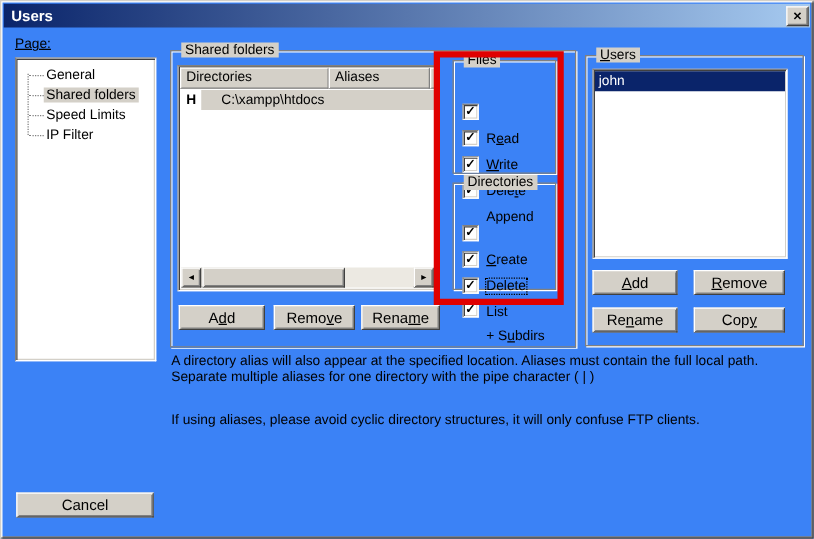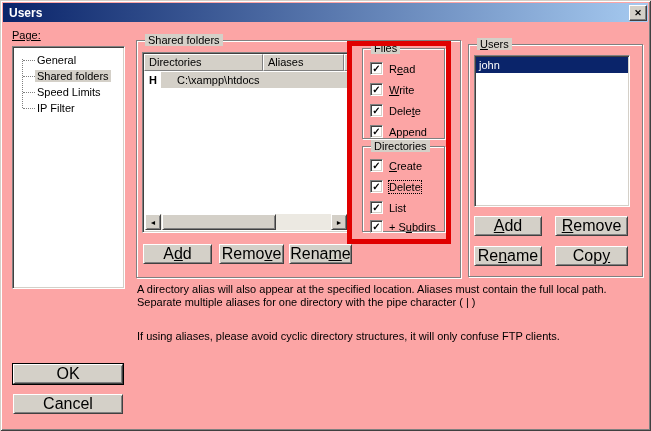--- a/index.html
+++ b/index.html
@@ -1,20 +1,20 @@
 <!DOCTYPE html>
 <html><head>
 <meta charset="utf-8">
 <style>
   * { margin:0; padding:0; box-sizing:border-box; }
   html,body { width:651px; height:431px; }
   body { font-family:"Liberation Sans", sans-serif; font-size:11px; color:#000; background:#fff; }
 
   .win {
-    position:relative; width:651px; height:431px; background:#fca5a5;
+    position:relative; width:651px; height:431px; background:#3b82f6;
     box-shadow: inset 1px 1px 0 #d4d0c8, inset -1px -1px 0 #404040,
                 inset 2px 2px 0 #fff,    inset -2px -2px 0 #808080;
     overflow:hidden;
   }
 
   .titlebar {
     position:absolute; left:3px; top:3px; width:645px; height:19px;
     background:linear-gradient(to right, #0a246a, #a6caf0);
     display:flex; align-items:center; padding-left:6px;
     color:#fff; font-weight:bold; font-size:12px;
@@ -29,22 +29,22 @@
 
   .sunken {
     background:#fff; border:1px solid; border-color:#808080 #fff #fff #808080;
     box-shadow: inset 1px 1px 0 #404040, inset -1px -1px 0 #d4d0c8;
   }
 
   .btn {
     position:absolute; background:#d4d0c8; border:1px solid;
     border-color:#fff #404040 #404040 #fff;
     box-shadow: inset 1px 1px 0 #d4d0c8, inset -1px -1px 0 #808080;
-    display:flex; justify-content:center;
-    font-size:16px; color:#000; cursor:default; white-space:nowrap;
+    display:flex; align-items:center; justify-content:center;
+    font-size:12px; color:#000; cursor:default; white-space:nowrap;
   }
   .btn.default { outline:1px solid #000; }
 
   .groupbox {
     position:absolute; border:1px solid #808080;
     box-shadow: inset 1px 1px 0 #fff, 1px 1px 0 #fff;
   }
   .grouplabel {
     position:absolute; top:-7px; left:8px; background:#d4d0c8; padding:0 3px;
     white-space:nowrap;
@@ -89,21 +89,21 @@
 
   
   .cb { position:absolute; display:flex; align-items:center; cursor:default; }
   .cb .box {
     width:13px; height:13px; background:#fff; flex:0 0 13px;
     border:1px solid; border-color:#808080 #fff #fff #808080;
     box-shadow: inset 1px 1px 0 #404040, inset -1px -1px 0 #d4d0c8;
     display:flex; align-items:center; justify-content:center;
     font-size:10px; font-weight:bold; line-height:1;
   }
-  .cb .cblabel { margin-left:6px; white-space:nowrap; }
+  .cb .cblabel { margin-left:6px; white-space:nowrap;margin-top:43px; }
   .cb .cblabel.focus { outline:1px dotted #000; }
 
   
   .userlist { position:absolute; left:474px; top:55px; width:156px; height:152px; }
   .uitem { position:absolute; left:1px; right:1px; top:1px; height:16px; line-height:16px;
            background:#0a246a; color:#fff; padding-left:3px; cursor:default; }
 
   .desc { position:absolute; left:137px; top:283px; width:502px; line-height:13px; }
   .desc p + p { margin-top:21px; }
 
@@ -128,23 +128,20 @@
 
   <div class="label" style="left:12px; top:29px;">Page:</div>
   <div class="treebox sunken">
     <div class="vline"></div>
     <div class="titem"><span class="txt">General</span></div>
     <div class="titem sel"><span class="txt">Shared folders</span></div>
     <div class="titem"><span class="txt">Speed Limits</span></div>
     <div class="titem"><span class="txt">IP Filter</span></div>
   </div>
 
-  <div class="btn default" style="left:13px; top:364px; width:110px; height:20px;">
-      <span>OK</span>
-    </div>
   <div class="btn" style="left:13px; top:394px; width:110px; height:20px;">
       <span>Cancel</span>
     </div>
 
   <div class="groupbox" style="left:136px; top:40px; width:325px; height:238px;">
     <span class="grouplabel">Shared folders</span>
   </div>
 
   <div class="listview sunken">
     <div class="lv-inner">

